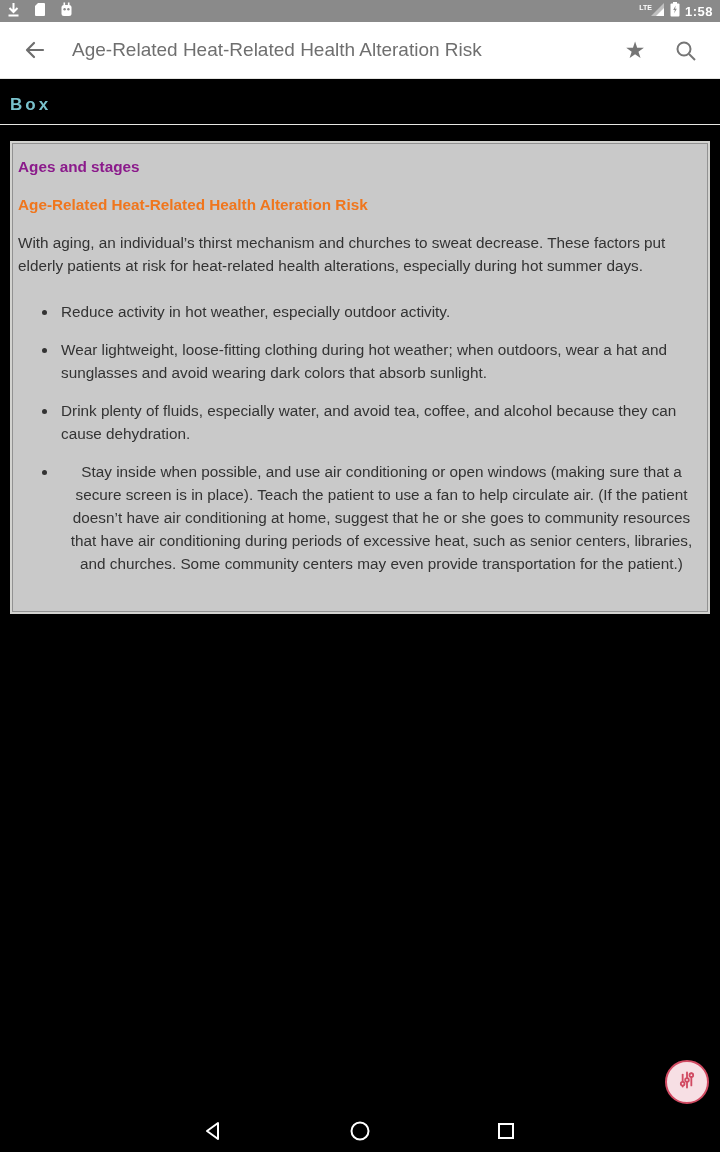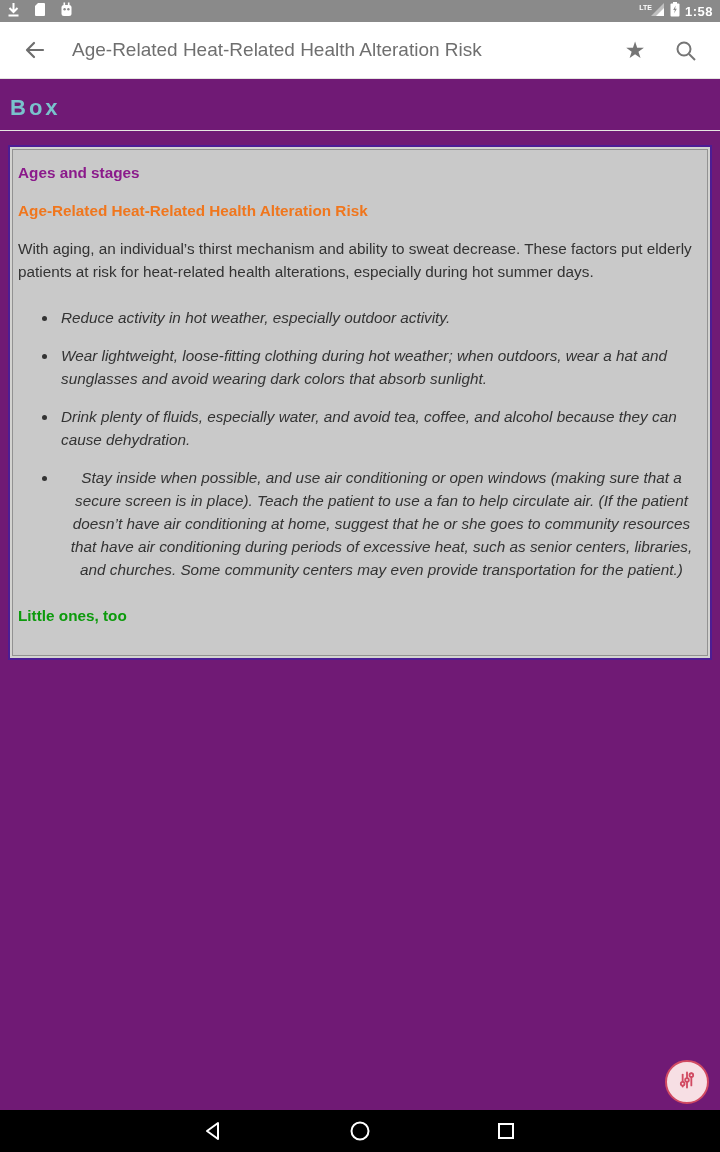--- a/index.html
+++ b/index.html
@@ -1,21 +1,21 @@
 <!DOCTYPE html>
 <html><head>
 <meta charset="utf-8">
 <style>
   * { margin: 0; padding: 0; box-sizing: border-box; }
   html, body { width: 720px; height: 1152px; }
   body { font-family: "Liberation Sans", sans-serif; }
 
   .screen {
     position: relative; width: 720px; height: 1152px;
-    background: #701a75; overflow: hidden;
+    background: #000000; overflow: hidden;
   }
 
   
   .status-bar {
     position: absolute; top: 0; left: 0; right: 0; height: 22px;
     background: #8a8a8a; display: flex; align-items: center;
     padding: 0 7px; color: #fff;
   }
   .status-left { display: flex; align-items: center; gap: 14px; }
   .status-right { margin-left: auto; display: flex; align-items: center; gap: 5px; }
@@ -36,40 +36,40 @@
     font-size: 19px; color: #6f6f6f; margin-left: 24px;
     white-space: nowrap; overflow: hidden; text-overflow: ellipsis; flex: 1 1 auto;
   }
   .appbar-actions { display: flex; align-items: center; gap: 24px; margin-left: 12px; }
   .icon-btn { width: 26px; height: 26px; display: flex; align-items: center; justify-content: center; cursor: pointer; }
   .star-glyph { font-size: 23px; color: #757575; line-height: 1; }
 
   
   .content { position: absolute; top: 80px; left: 0; right: 0; bottom: 42px; }
   .section-title {
-    color: #79c2cc; font-weight: bold; font-size: 22px; letter-spacing: 3px;
+    color: #79c2cc; font-weight: bold; font-size: 17px; letter-spacing: 3px;
     padding: 15px 10px 9px 10px;
   }
   .section-divider { border-bottom: 1px solid #e6e6e2; margin: 0; }
 
   .box {
     margin: 14px 8px 0 8px;
     background: #c9c9c9;
-    border: 2px solid #4c1d95;
+    border: 2px solid #000000;
     box-shadow: inset 0 0 0 2px #d3d3d0, inset 0 0 0 3px #929292;
     padding: 14px 8px 16px 8px;
     color: #333333; font-size: 15.3px; line-height: 23px;
   }
   .box h3 { font-size: 15.3px; line-height: 23px; margin-bottom: 15px; }
   .h-purple { color: #8b1a8b; }
   .h-orange { color: #f0761d; }
   .h-green  { color: #0c9a0c; }
   .box p { margin-bottom: 15px; }
   .box p:last-child { margin-bottom: 0; }
-  .box ul { list-style: disc; padding-left: 40px; margin: 23px 0 23px 0; font-style: italic; }
+  .box ul { list-style: disc; padding-left: 40px; margin: 23px 0 23px 0; }
   .box li { margin-bottom: 15px; padding-left: 3px; }
   .box li:last-child { margin-bottom: 0; text-align: center; }
 
   
   .fab {
     position: absolute; right: 11px; bottom: 48px; width: 44px; height: 44px;
     border-radius: 50%; background: #f7dfe4; border: 2.5px solid #d1germ;
     border: 2.5px solid #d14a62;
     display: flex; align-items: center; justify-content: center; cursor: pointer;
   }
@@ -149,28 +149,27 @@
     </div>
   </div>
 
   <div class="content">
     <div class="section-title">Box</div>
     <div class="section-divider"></div>
 
     <div class="box">
       <h3 class="h-purple">Ages and stages</h3>
       <h3 class="h-orange">Age-Related Heat-Related Health Alteration Risk</h3>
-      <p>With aging, an individual’s thirst mechanism and ability to sweat decrease. These factors put elderly patients at risk for heat-related health alterations, especially during hot summer days.</p>
+      <p>With aging, an individual’s thirst mechanism and churches to sweat decrease. These factors put elderly patients at risk for heat-related health alterations, especially during hot summer days.</p>
       <ul>
         <li>Reduce activity in hot weather, especially outdoor activity.</li>
         <li>Wear lightweight, loose-fitting clothing during hot weather; when outdoors, wear a hat and sunglasses and avoid wearing dark colors that absorb sunlight.</li>
         <li>Drink plenty of fluids, especially water, and avoid tea, coffee, and alcohol because they can cause dehydration.</li>
         <li>Stay inside when possible, and use air conditioning or open windows (making sure that a secure screen is in place). Teach the patient to use a fan to help circulate air. (If the patient doesn’t have air conditioning at home, suggest that he or she goes to community resources that have air conditioning during periods of excessive heat, such as senior centers, libraries, and churches. Some community centers may even provide transportation for the patient.)</li>
       </ul>
-      <h3 class="h-green">Little ones, too</h3>
     </div>
   </div>
 
   <div class="fab">
     <span>
       <svg width="26" height="26" viewBox="0 0 24 24">
         <g stroke="#d14a62" stroke-width="1.7" fill="none" stroke-linecap="round">
           <line x1="8" y1="7" x2="8" y2="18"></line>
           <line x1="12" y1="5" x2="12" y2="19"></line>
           <line x1="16" y1="6" x2="16" y2="17"></line>

